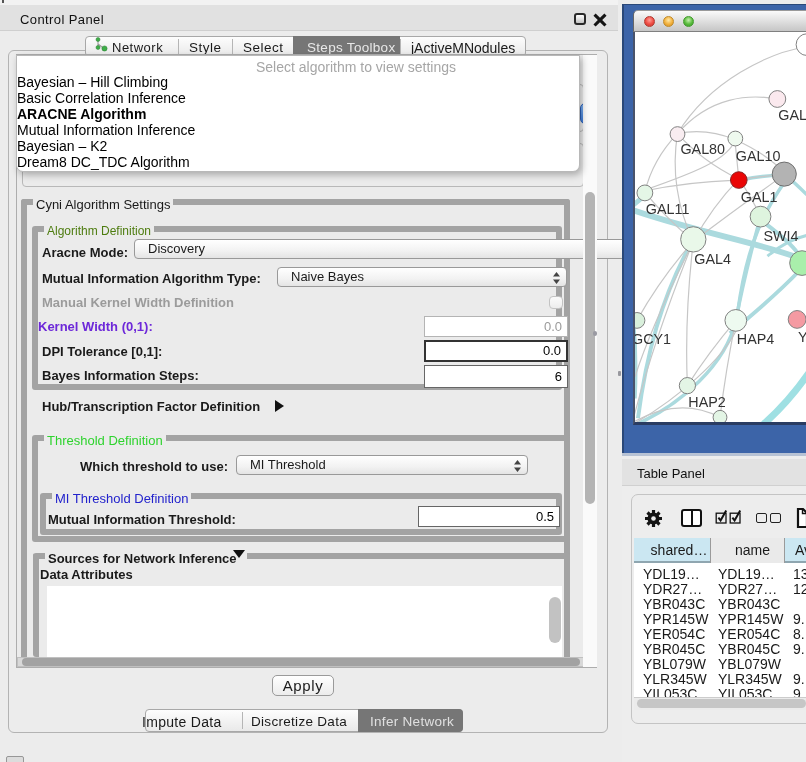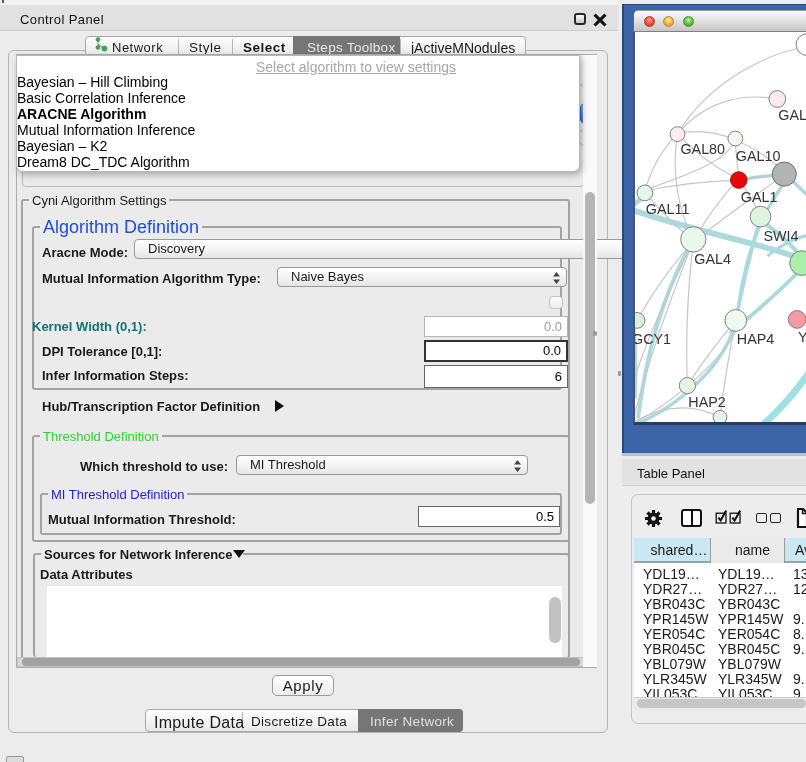--- a/index.html
+++ b/index.html
@@ -7,21 +7,21 @@
     font-family:"Liberation Sans", sans-serif; font-size:13px; color:#1a1a1a; }
   .abs { position:absolute; }
   #stage { position:relative; width:806px; height:762px; }
   .bold { font-weight:bold; }
   .combo { position:absolute; height:20px; border:1px solid #999;
     border-radius:4px; background:linear-gradient(#ffffff,#f2f2f2 60%,#e4e4e4);
     line-height:18px; padding-left:13px; }
   .combo .arr { position:absolute; right:5px; top:3px; }
   .tfield { position:absolute; background:#fff; text-align:right;
     padding-right:5px; }
-  .grp { position:absolute; border:2px solid #a3a3a3; border-radius:3px; }
+  .grp { position:absolute; border:6px solid #a3a3a3; border-radius:3px; }
   .grp > .ttl { position:absolute; top:-8px; left:6px; background:#ebebeb;
     padding:0 3px; line-height:15px; }
 </style>
 </head>
 <body>
 <div id="stage">
 
   <div class="abs" style="left:0;top:0;width:618px;height:5px;background:#f2f2f2;"></div>
   <div class="abs" style="left:2px;top:0;width:2px;height:3px;background:#555;"></div>
   <div class="abs" style="left:0;top:5px;width:618px;height:26px;background:#e1e1e1;border-bottom:1px solid #cfcfcf;"></div>
@@ -40,51 +40,52 @@
   <div class="abs" style="left:293px;top:36px;width:107px;height:21px;background:#767676;"></div>
   <div class="abs" style="left:400px;top:39px;width:1px;height:15px;background:#b5b5b5;"></div>
   <svg class="abs" style="left:94px;top:36px;" width="15" height="17" viewBox="0 0 15 17">
     <path d="M4 4 L4 12 M4 8 L10 12.5" stroke="#9a9a9a" stroke-width="1.1" fill="none"></path>
     <circle cx="4" cy="3.5" r="2" fill="#3fae49" stroke="#2c7c34" stroke-width="0.5"></circle>
     <circle cx="4" cy="11.5" r="2" fill="#3fae49" stroke="#2c7c34" stroke-width="0.5"></circle>
     <circle cx="10.5" cy="12.5" r="2.6" fill="#3fae49" stroke="#2c7c34" stroke-width="0.5"></circle>
   </svg>
   <div class="abs" style="left:112px;top:40px;font-size:13px;letter-spacing:0.5px;">Network</div>
   <div class="abs" style="left:189px;top:40px;font-size:13.5px;letter-spacing:0.5px;">Style</div>
-  <div class="abs" style="left:243px;top:40px;font-size:13.5px;letter-spacing:0.5px;font-weight:bold;">Select</div>
+  <div class="abs" style="left:243px;top:40px;font-size:13.5px;letter-spacing:0.5px;">Select</div>
   <div class="abs" style="left:307px;top:40px;font-size:13.5px;letter-spacing:0.3px;color:#e8e8e8;">Steps Toolbox</div>
   <div class="abs" style="left:411px;top:40px;font-size:14px;">jActiveMNodules</div>
 
   <div class="abs" style="left:16px;top:54px;width:581px;height:614px;border:1px solid #adadad;background:#ebebeb;"></div>
 
   <div class="abs" style="left:20px;top:84px;width:564px;height:48px;border:1px solid #b8b8b8;border-radius:4px;"></div>
   <div class="abs" style="left:580px;top:103px;width:11px;height:21px;border:1px solid #2a60b8;border-radius:5px;background:linear-gradient(#7fb2f0,#3a78d8);"></div>
   <div class="abs" style="left:22px;top:143px;width:562px;height:44px;border:1px solid #b8b8b8;border-radius:4px;"></div>
 
   <div class="grp" style="left:21px;top:199px;width:549px;height:458px;border-bottom:none;border-bottom-left-radius:0;border-bottom-right-radius:0;">
     <div class="ttl" style="font-size:13px;color:#1a1a1a;">Cyni Algorithm Settings</div>
   </div>
 
   <div class="grp" style="left:32px;top:226px;width:530px;height:164px;">
-    <div class="ttl" style="font-size:18px;color:#1d4ed8;">Algorithm Definition</div>
+    <div class="ttl" style="font-size:12px;color:#4d7c0f;">Algorithm Definition</div>
   </div>
   <div class="abs bold" style="left:42px;top:245px;text-align:center;">Aracne Mode:</div>
   <div class="combo" style="left:134px;top:239px;width:518px;">Discovery<span class="arr"><svg width="9" height="14" viewBox="0 0 9 14">
           <path d="M4.5 1 L8 5.5 L1 5.5 Z M4.5 13 L1 8.5 L8 8.5 Z" fill="#444"></path>
         </svg></span></div>
   <div class="abs bold" style="left:42px;top:271px;">Mutual Information Algorithm Type:</div>
   <div class="combo" style="left:277px;top:267px;width:290px;">Naive Bayes<span class="arr"><svg width="9" height="14" viewBox="0 0 9 14">
           <path d="M4.5 1 L8 5.5 L1 5.5 Z M4.5 13 L1 8.5 L8 8.5 Z" fill="#444"></path>
         </svg></span></div>
+  <div class="abs bold" style="left:42px;top:295px;color:#9b9b9b;">Manual Kernel Width Definition</div>
   <div class="abs" style="left:549px;top:296px;width:14px;height:13px;border:1px solid #c3c3c3;border-radius:4px;background:linear-gradient(#fbfbfb,#ededed);"></div>
-  <div class="abs bold" style="left:32px;top:319px;color:#0f766e;">Kernel Width (0,1):</div>
+  <div class="abs bold" style="left:38px;top:319px;color:#6d28d9;">Kernel Width (0,1):</div>
   <div class="tfield" style="left:424px;top:316px;width:144px;height:21px;border:1px solid #b4b4b4;line-height:19px;color:#9b9b9b;">0.0</div>
   <div class="abs bold" style="left:42px;top:344px;">DPI Tolerance [0,1]:</div>
   <div class="tfield" style="left:424px;top:340px;width:144px;height:22px;border:2px solid #333;line-height:18px;color:#000;">0.0</div>
-  <div class="abs bold" style="left:42px;top:368px;">Infer Information Steps:</div>
+  <div class="abs bold" style="left:42px;top:368px;">Bayes Information Steps:</div>
   <div class="tfield" style="left:424px;top:365px;width:144px;height:23px;border:1px solid #666;line-height:21px;color:#000;">6</div>
   <div class="abs bold" style="left:42px;top:399px;">Hub/Transcription Factor Definition</div>
   <svg class="abs" style="left:273px;top:399px;" width="12" height="14" viewBox="0 0 12 14">
       <path d="M2 1 L11 7 L2 13 Z" fill="#111"></path>
     </svg>
 
   <div class="grp" style="left:32px;top:435px;width:538px;height:107px;">
     <div class="ttl" style="font-size:13px;color:#2ed32e;">Threshold Definition</div>
   </div>
   <div class="abs bold" style="left:80px;top:459px;">Which threshold to use:</div>
@@ -112,26 +113,26 @@
   <div class="abs" style="left:22px;top:658px;width:558px;height:8px;background:#a2a2a2;border-radius:4px;"></div>
 
   <div class="abs" style="left:583px;top:55px;width:14px;height:612px;background:#fafafa;"></div>
   <div class="abs" style="left:585px;top:192px;width:10px;height:312px;background:#b4b4b4;border-radius:5px;"></div>
 
   <div class="abs" style="left:272px;top:675px;width:62px;height:21px;border:1px solid #9a9a9a;border-radius:5px;background:linear-gradient(#ffffff,#ececec);text-align:center;line-height:20px;font-size:15px;letter-spacing:0.6px;">Apply</div>
 
   <div class="abs" style="left:145px;top:709px;width:318px;height:23px;background:linear-gradient(#fdfdfd,#e9e9e9);border:1px solid #a8a8a8;border-radius:4px;"></div>
   <div class="abs" style="left:242px;top:712px;width:1px;height:17px;background:#b5b5b5;"></div>
   <div class="abs" style="left:358px;top:709px;width:105px;height:23px;background:#767676;border-radius:0 4px 4px 0;"></div>
-  <div class="abs" style="left:154px;top:714px;font-size:16px;letter-spacing:0.3px;">Impute Data</div>
+  <div class="abs" style="left:142px;top:714px;font-size:14px;letter-spacing:0.3px;">Impute Data</div>
   <div class="abs" style="left:251px;top:714px;font-size:13.5px;letter-spacing:0.3px;">Discretize Data</div>
   <div class="abs" style="left:370px;top:714px;font-size:13.5px;letter-spacing:0.3px;color:#e0e0e0;">Infer Network</div>
 
   <div class="abs" style="left:16px;top:55px;width:564px;height:117px;background:#fff;border:1px solid #b8b8b8;border-radius:0 0 7px 7px;box-shadow:2px 3px 7px rgba(0,0,0,0.28);"></div>
-  <div class="abs" style="left:16px;top:59px;width:680px;text-align:center;color:#a6a6a6;font-size:14px;text-decoration:underline;">Select algorithm to view settings</div>
+  <div class="abs" style="left:16px;top:59px;width:680px;text-align:center;color:#a6a6a6;font-size:14px;">Select algorithm to view settings</div>
   <div class="abs" style="left:17px;top:74px;font-size:14px;line-height:16px;color:#000;">Bayesian – Hill Climbing<br>Basic Correlation Inference<br><b>ARACNE Algorithm</b><br>Mutual Information Inference<br>Bayesian – K2<br>Dream8 DC_TDC Algorithm</div>
 
   <div class="abs" style="left:6px;top:756px;width:18px;height:10px;border:1px solid #979797;border-radius:2px;background:#dcdcdc;"></div>
 
   <div class="abs" style="left:593px;top:331px;width:4px;height:5px;background:#9a9aa2;border-radius:2px;"></div>
   <div class="abs" style="left:618px;top:371px;width:3px;height:5px;background:#98989e;border-radius:1px;"></div>
 
   <div class="abs" style="left:622px;top:4px;width:184px;height:449px;background:#3c64a8;border-left:2px solid #2a4878;border-top:1px solid #2a4878;"></div>
   <div class="abs" style="left:622px;top:453px;width:184px;height:3px;background:#b7c2d4;"></div>
 

